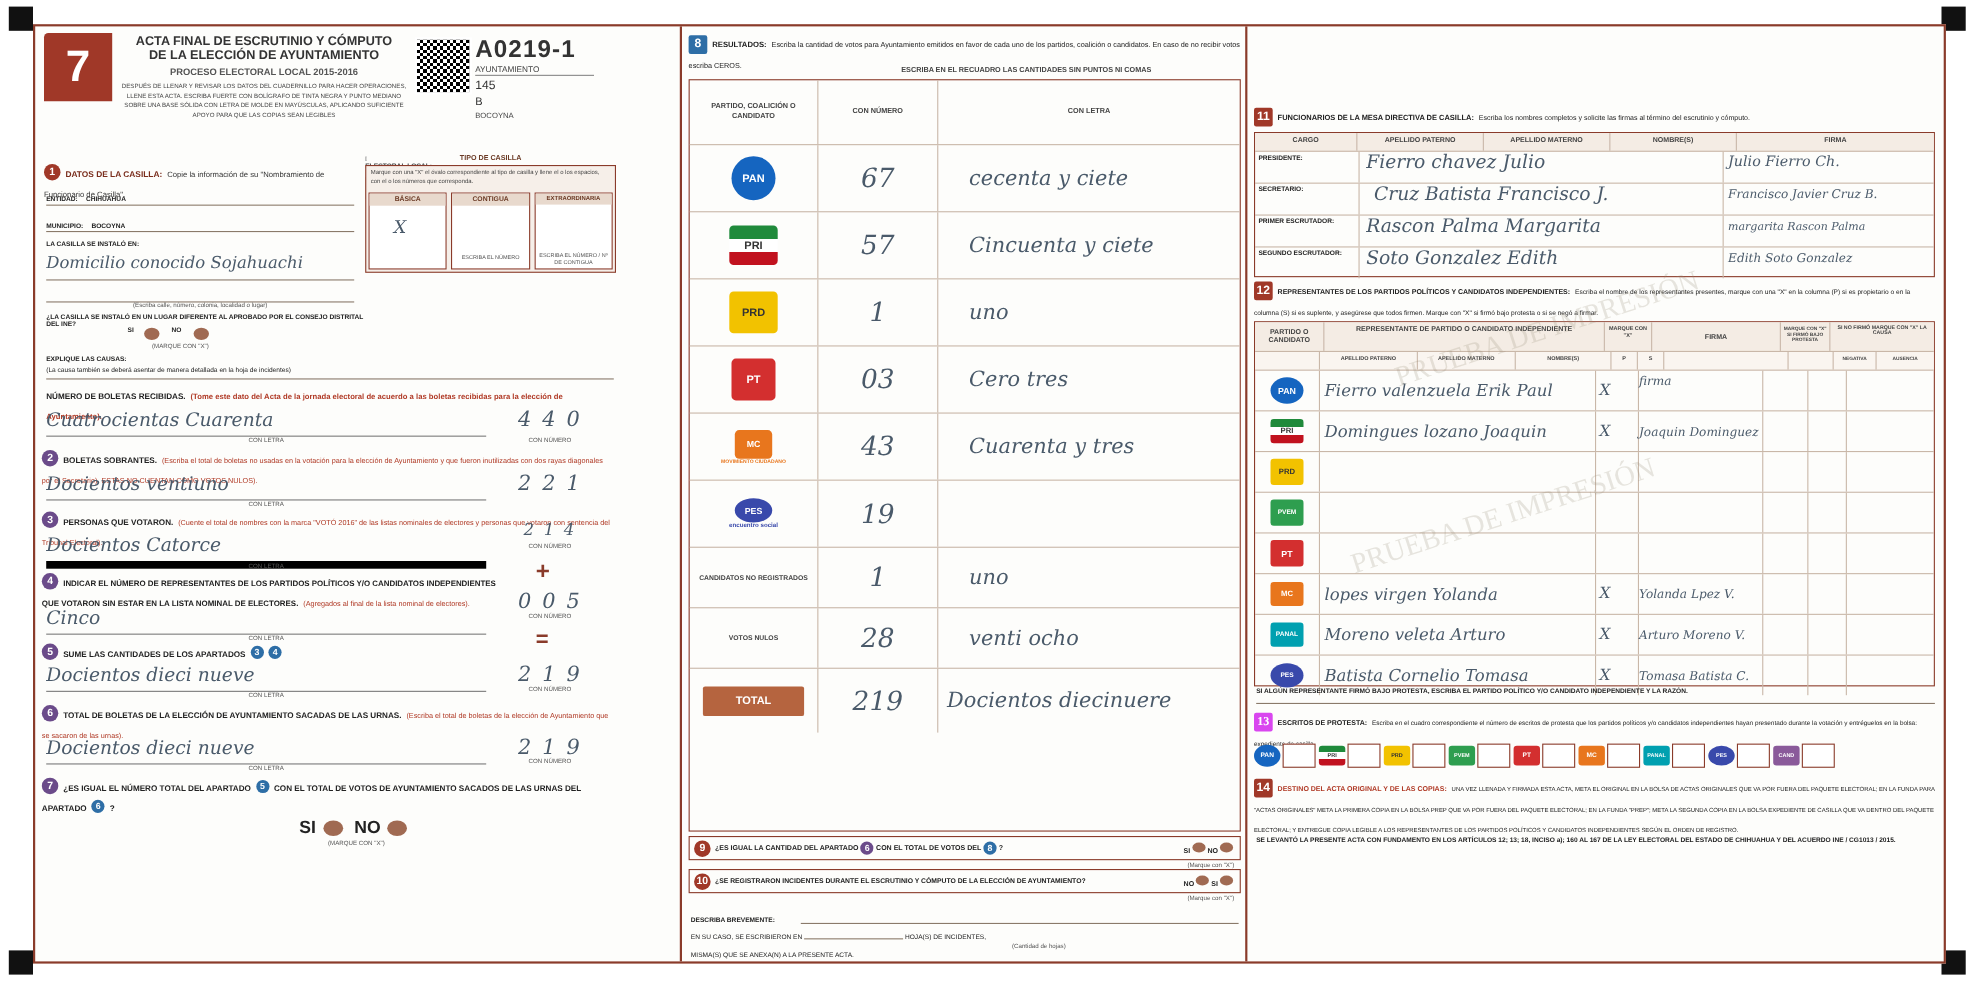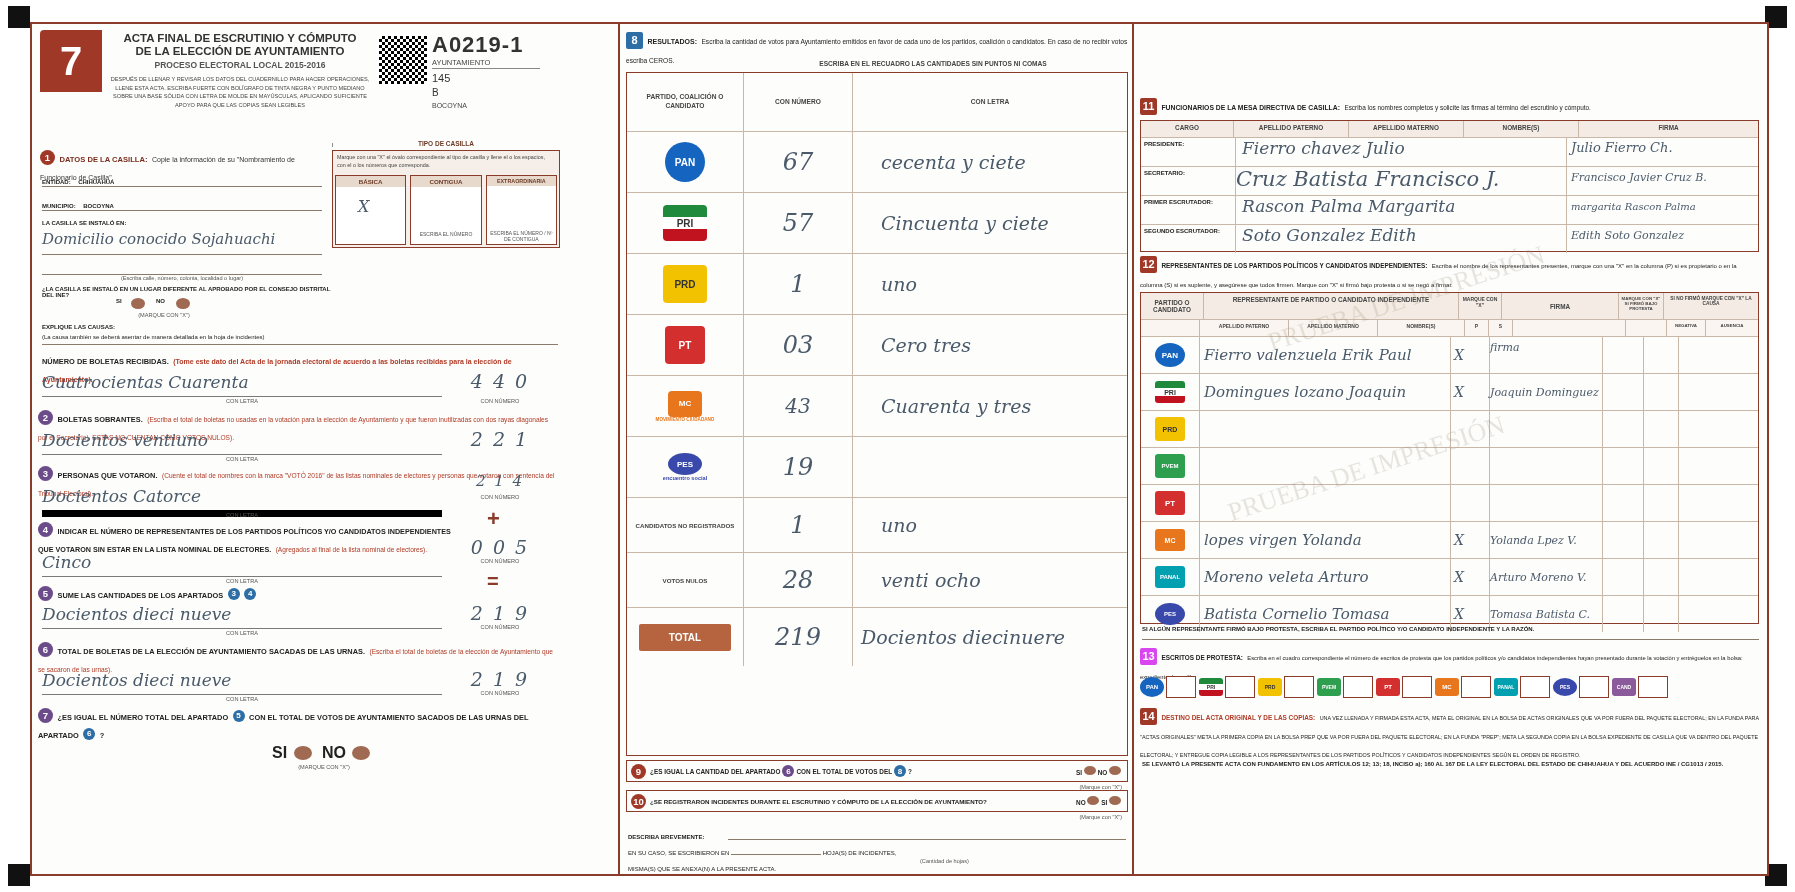--- a/index.html
+++ b/index.html
@@ -360,21 +360,21 @@
               <span class="hand" style="font-size:19px;">Cero tres</span>
             </div>
         </div>
 
         <div class="btr" style="height:60px;">
           <div class="bc1" style="flex-direction:column;">
             <div class="party" style="background:#e8761d;width:34px;height:26px;border-radius:4px;font-size:8px;">MC</div>
             <div style="font-size:4.6px;font-weight:bold;color:#e8761d;text-align:center;">MOVIMIENTO CIUDADANO</div>
           </div>
           <div class="bc2">
-              <span class="hand" style="font-size:20px;">43</span>
+              <span class="hand" style="font-size:24px;">43</span>
             </div>
           <div class="bc3">
               <span class="hand" style="font-size:19px;">Cuarenta y tres</span>
             </div>
         </div>
 
         <div class="btr" style="height:60px;">
           <div class="bc1" style="flex-direction:column;">
             <div class="party" style="background:#3949ab;width:34px;height:22px;border-radius:50%;font-size:8px;">PES</div>
             <div style="font-size:5.6px;font-weight:bold;color:#3949ab;text-align:center;">encuentro social</div>
@@ -476,21 +476,21 @@
           <div class="cth" style="width:110px;border-right:1px solid #c9b7a8;">NOMBRE(S)</div>
           <div class="cth" style="flex:1;">FIRMA</div>
         </div>
         <div class="ctr" style="height:28px;">
           <div style="width:88px;border-right:1px solid #c9b7a8;font-size:6px;font-weight:bold;padding:3px;">PRESIDENTE:</div>
           <div style="width:330px;border-right:1px solid #c9b7a8;"><span class="hand" style="font-size:17px;margin-left:6px;">Fierro chavez Julio</span></div>
           <div style="flex:1;"><span class="hand" style="font-size:13px;margin-left:4px;">Julio Fierro Ch.</span></div>
         </div>
         <div class="ctr" style="height:28px;">
           <div style="width:88px;border-right:1px solid #c9b7a8;font-size:6px;font-weight:bold;padding:3px;">SECRETARIO:</div>
-          <div style="width:330px;border-right:1px solid #c9b7a8;"><span class="hand" style="font-size:21px;margin-left:0;">Cruz Batista Francisco J.</span></div>
+          <div style="width:330px;border-right:1px solid #c9b7a8;"><span class="hand" style="font-size:17px;margin-left:13px;">Cruz Batista Francisco J.</span></div>
           <div style="flex:1;"><span class="hand" style="font-size:11px;margin-left:4px;">Francisco Javier Cruz B.</span></div>
         </div>
         <div class="ctr" style="height:28px;">
           <div style="width:88px;border-right:1px solid #c9b7a8;font-size:6px;font-weight:bold;padding:3px;">PRIMER ESCRUTADOR:</div>
           <div style="width:330px;border-right:1px solid #c9b7a8;"><span class="hand" style="font-size:17px;margin-left:6px;">Rascon Palma Margarita</span></div>
           <div style="flex:1;"><span class="hand" style="font-size:10px;margin-left:4px;">margarita Rascon Palma</span></div>
         </div>
         <div class="ctr" style="height:28px;">
           <div style="width:88px;border-right:1px solid #c9b7a8;font-size:6px;font-weight:bold;padding:3px;">SEGUNDO ESCRUTADOR:</div>
           <div style="width:330px;border-right:1px solid #c9b7a8;"><span class="hand" style="font-size:17px;margin-left:6px;">Soto Gonzalez Edith</span></div>
@@ -648,21 +648,21 @@
           <div style="width:40px;border-right:1px solid #c9b7a8;"></div>
           <div style="width:34px;border-right:1px solid #c9b7a8;"></div>
           <div style="flex:1;"></div>
         </div>
       </div>
 
       <div style="position:absolute;left:8px;top:602px;right:6px;" class="tiny b">SI ALGÚN REPRESENTANTE FIRMÓ BAJO PROTESTA, ESCRIBA EL PARTIDO POLÍTICO Y/O CANDIDATO INDEPENDIENTE Y LA RAZÓN.</div>
       <div style="position:absolute;left:8px;top:614px;right:6px;border-bottom:1px solid #8a7a6a;height:1px;"></div>
 
       <div style="position:absolute;left:6px;top:622px;right:6px;">
-        <span class="sqnum" style="background:#d946ef;">13</span>
+        <span class="sqnum" style="background:#d946ef;font-family:Liberation Serif, serif;">13</span>
         <span class="b" style="font-size:6.4px;">ESCRITOS DE PROTESTA:</span>
         <span style="font-size:5.8px;">Escriba en el cuadro correspondiente el número de escritos de protesta que los partidos políticos y/o candidatos independientes hayan presentado durante la votación y entréguelos en la bolsa: expediente de casilla.</span>
       </div>
 
       <div style="position:absolute;left:6px;top:650px;right:6px;height:26px;display:flex;gap:3px;">
         <div style="display:flex;align-items:center;gap:2px;">
             <div class="party" style="background:#1565c0;width:24px;height:20px;border-radius:50%;font-size:6px;">PAN</div>
             <div style="width:28px;height:20px;border:1px solid #8a3b2a;background:#fff;"></div>
           </div>
         <div style="display:flex;align-items:center;gap:2px;">

